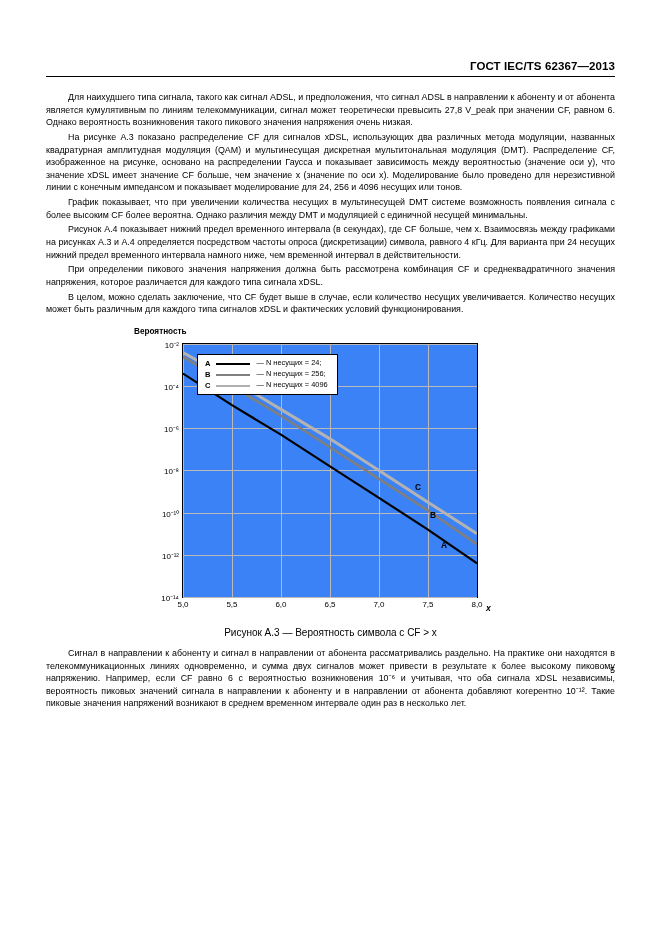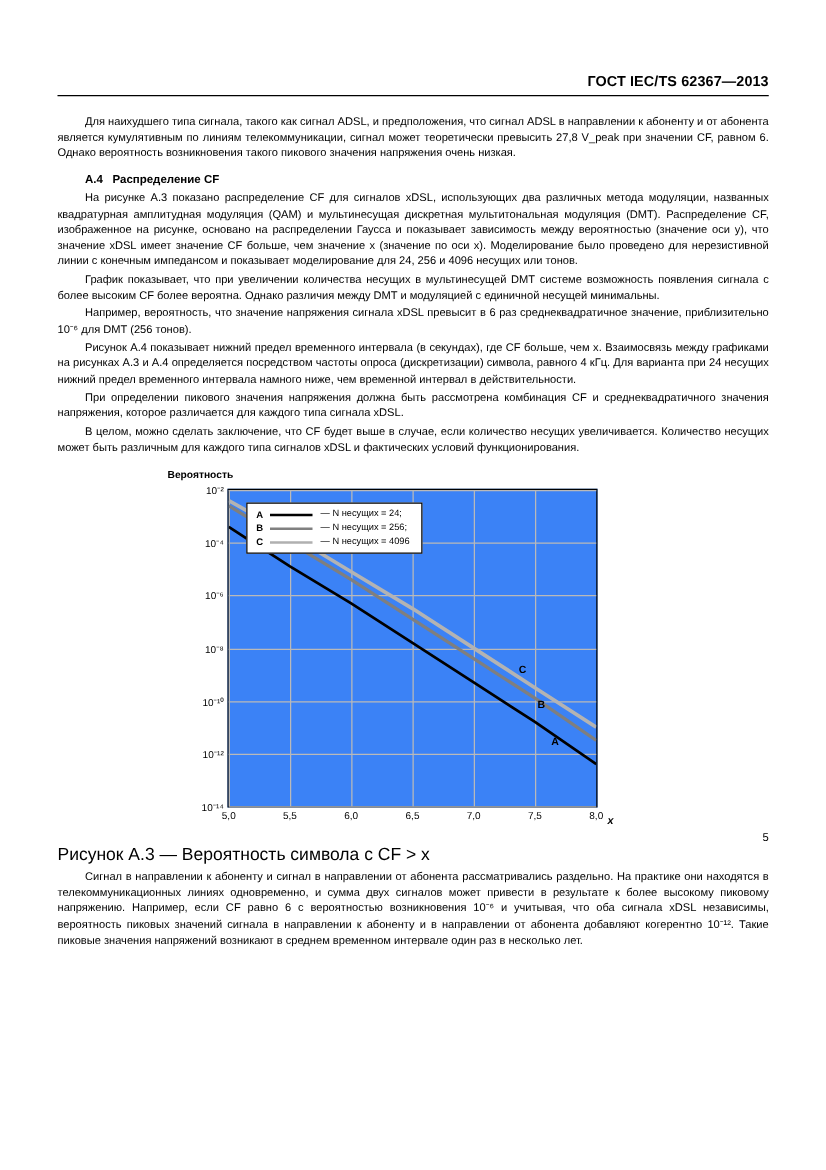--- a/index.html
+++ b/index.html
@@ -128,21 +128,22 @@
   .curve-label {
     position: absolute;
     font-size: 8.4px;
     font-weight: bold;
   }
   .fig-caption {
     position: absolute;
     left: 0;
     right: 0;
     top: 300px;
-    font-size: 14px;
+    text-align: center;
+    font-size: 10px;
   }
   .footer-num {
     position: absolute;
     right: 46px;
     bottom: 26px;
     font-size: 9px;
   }
   .after-fig p { margin-top: 0; }
 </style>
 </head>
@@ -150,27 +151,23 @@
 
 <div class="page">
 
   <div class="header">ГОСТ IEC/TS 62367—2013</div>
   <hr class="header-rule">
 
   <p class="body-text">
     <span>Для наихудшего типа сигнала, такого как сигнал ADSL, и предположения, что сигнал ADSL в направлении к абоненту и от абонента является кумулятивным по линиям телекоммуникации, сигнал может теоретически превысить 27,8 V_peak при значении CF, равном 6. Однако вероятность возникновения такого пикового значения напряжения очень низкая.</span>
   </p>
 
-  <h3 class="clause">
-    <span>А.4</span>&nbsp;&nbsp;&nbsp;<span>Распределение CF</span>
-  </h3>
 
   <p class="body-text">На рисунке А.3 показано распределение CF для сигналов xDSL, использующих два различных метода модуляции, названных квадратурная амплитудная модуляция (QAM) и мультинесущая дискретная мультитональная модуляция (DMT). Распределение CF, изображенное на рисунке, основано на распределении Гаусса и показывает зависимость между вероятностью (значение оси у), что значение xDSL имеет значение CF больше, чем значение х (значение по оси х). Моделирование было проведено для нерезистивной линии с конечным импедансом и показывает моделирование для 24, 256 и 4096 несущих или тонов.</p>
   <p class="body-text">График показывает, что при увеличении количества несущих в мультинесущей DMT системе возможность появления сигнала с более высоким CF более вероятна. Однако различия между DMT и модуляцией с единичной несущей минимальны.</p>
-  <p class="body-text">Например, вероятность, что значение напряжения сигнала xDSL превысит в 6 раз среднеквадратичное значение, приблизительно 10⁻⁶ для DMT (256 тонов).</p>
   <p class="body-text">Рисунок А.4 показывает нижний предел временного интервала (в секундах), где CF больше, чем х. Взаимосвязь между графиками на рисунках А.3 и А.4 определяется посредством частоты опроса (дискретизации) символа, равного 4 кГц. Для варианта при 24 несущих нижний предел временного интервала намного ниже, чем временной интервал в действительности.</p>
   <p class="body-text">При определении пикового значения напряжения должна быть рассмотрена комбинация CF и среднеквадратичного значения напряжения, которое различается для каждого типа сигнала xDSL.</p>
   <p class="body-text">В целом, можно сделать заключение, что CF будет выше в случае, если количество несущих увеличивается. Количество несущих может быть различным для каждого типа сигналов xDSL и фактических условий функционирования.</p>
 
   <div class="figure">
     <div class="chart-wrap">
 
       <div class="ylabel">Вероятность</div>
 
       <div class="plot">

